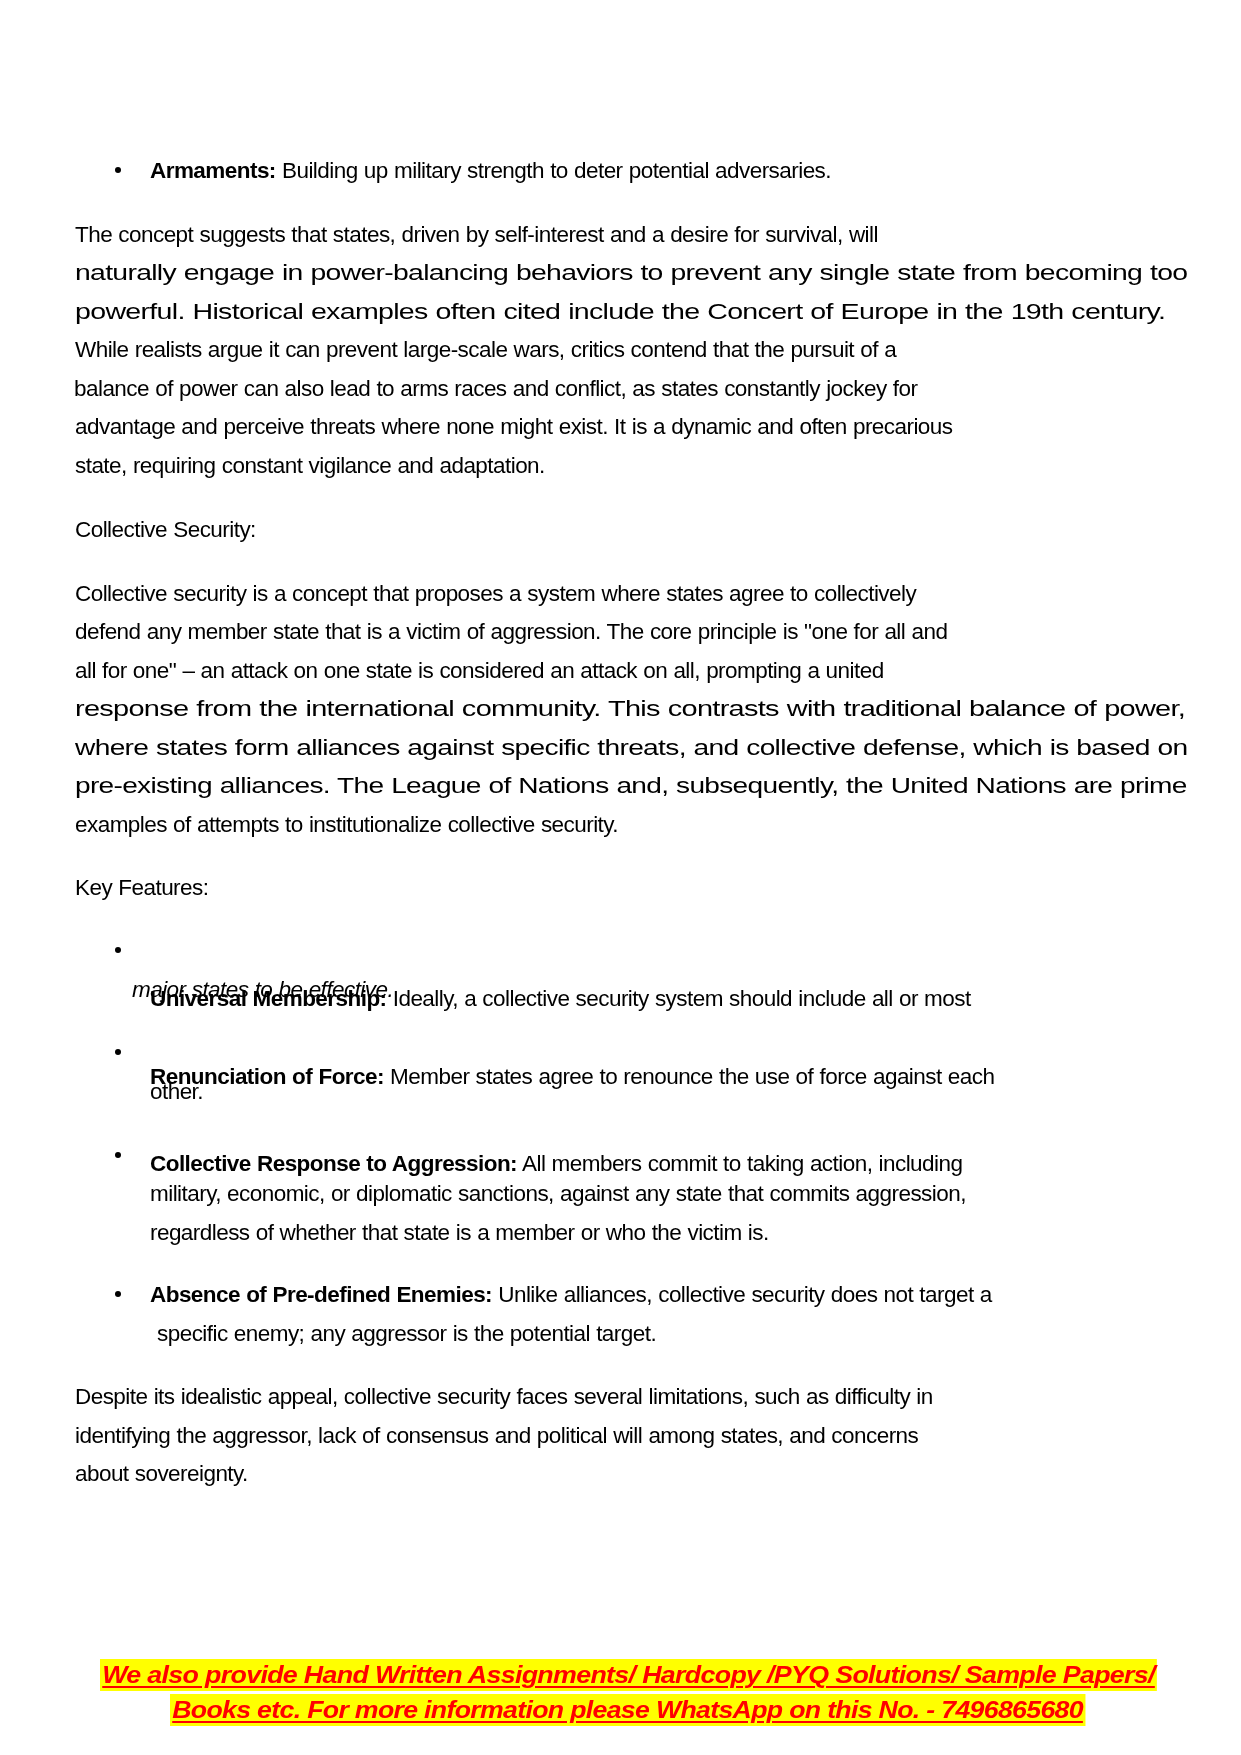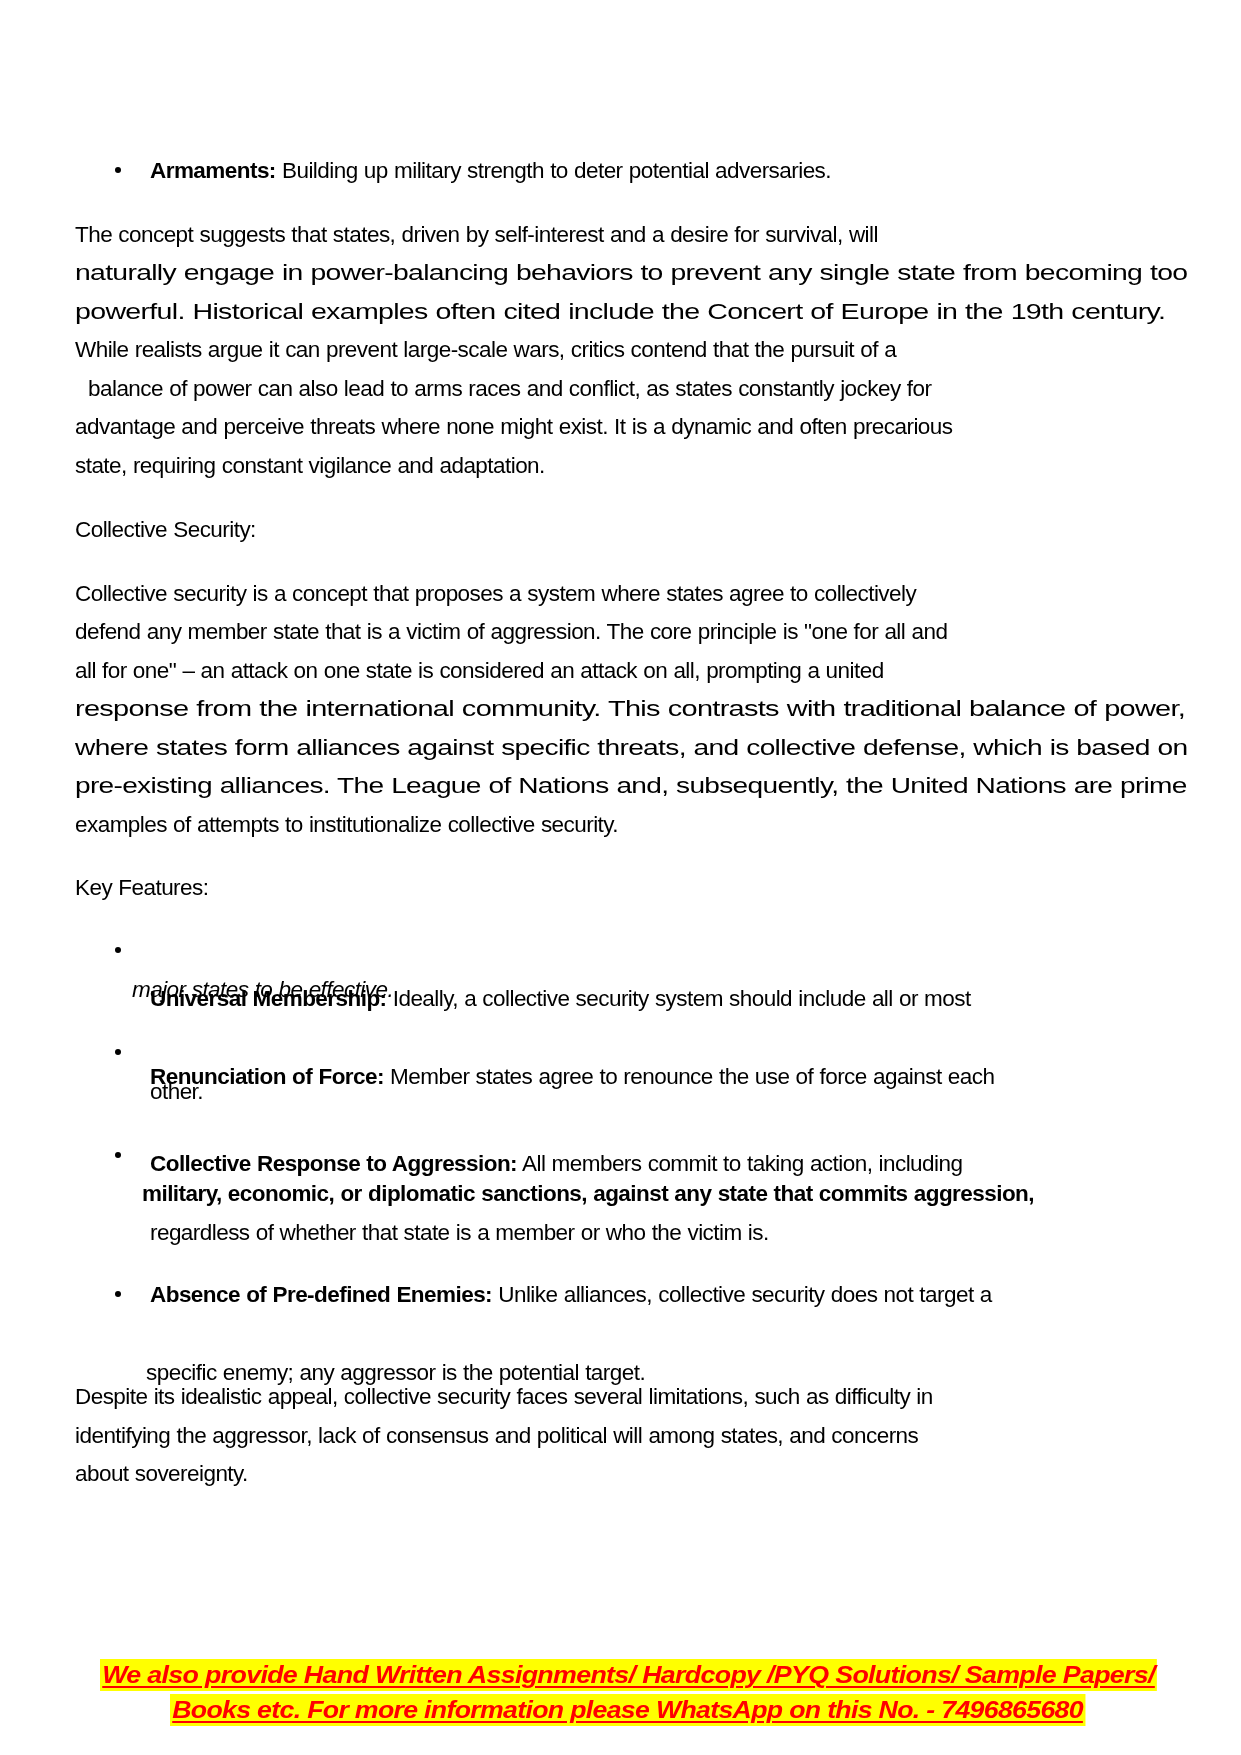--- a/index.html
+++ b/index.html
@@ -23,21 +23,21 @@
   <div>
     <span class="bullet-dot" style="left:115px;top:167px;"></span>
     <div class="line" style="left:150px;top:160px;"><b>Armaments:</b><span> Building up military strength to deter potential adversaries.</span></div>
   </div>
 
   <div>
     <div class="line" style="left:75px;top:224px;">The concept suggests that states, driven by self-interest and a desire for survival, will</div>
     <div class="line" style="left: 75px; top: 262px; transform-origin: left top; transform: scaleX(1.26);">naturally engage in power-balancing behaviors to prevent any single state from becoming too</div>
     <div class="line" style="left: 75px; top: 301px; transform-origin: left top; transform: scaleX(1.27);">powerful. Historical examples often cited include the Concert of Europe in the 19th century.</div>
     <div class="line" style="left:75px;top:339px;">While realists argue it can prevent large-scale wars, critics contend that the pursuit of a</div>
-    <div class="line" style="left:88px;top:378px;">balance of power can also lead to arms races and conflict, as states constantly jockey for</div>
+    <div class="line" style="left:74px;top:378px;">balance of power can also lead to arms races and conflict, as states constantly jockey for</div>
     <div class="line" style="left:75px;top:416px;">advantage and perceive threats where none might exist. It is a dynamic and often precarious</div>
     <div class="line" style="left:75px;top:455px;">state, requiring constant vigilance and adaptation.</div>
   </div>
 
   <div class="line" style="left:75px;top:519px;">Collective Security:</div>
 
   <div>
     <div class="line" style="left:75px;top:583px;">Collective security is a concept that proposes a system where states agree to collectively</div>
     <div class="line" style="left:75px;top:621px;">defend any member state that is a victim of aggression. The core principle is "one for all and</div>
     <div class="line" style="left:75px;top:660px;">all for one" – an attack on one state is considered an attack on all, prompting a united</div>
@@ -58,28 +58,28 @@
 
     <div>
       <span class="bullet-dot" style="left:115px;top:1049px;"></span>
       <div class="line" style="left:150px;top:1042px;margin-top:24px;"><b>Renunciation of Force:</b><span> Member states agree to renounce the use of force against each</span></div>
       <div class="line" style="left:150px;top:1081px;">other.</div>
     </div>
 
     <div>
       <span class="bullet-dot" style="left:115px;top:1152px;"></span>
       <div class="line" style="left:150px;top:1145px;margin-top:8px;"><b>Collective Response to Aggression:</b><span> All members commit to taking action, including</span></div>
-      <div class="line" style="left:142px;top:1183px;font-weight:bold;">military, economic, or diplomatic sanctions, against any state that commits aggression,</div>
+      <div class="line" style="left:150px;top:1183px;">military, economic, or diplomatic sanctions, against any state that commits aggression,</div>
       <div class="line" style="left:150px;top:1222px;">regardless of whether that state is a member or who the victim is.</div>
     </div>
 
     <div>
       <span class="bullet-dot" style="left:115px;top:1291px;"></span>
       <div class="line" style="left:150px;top:1284px;"><b>Absence of Pre-defined Enemies:</b><span> Unlike alliances, collective security does not target a</span></div>
-      <div class="line" style="left:146px;top:1323px;margin-top:39px;">specific enemy; any aggressor is the potential target.</div>
+      <div class="line" style="left:157px;top:1323px;">specific enemy; any aggressor is the potential target.</div>
     </div>
   </div>
 
   <div>
     <div class="line" style="left:75px;top:1386px;">Despite its idealistic appeal, collective security faces several limitations, such as difficulty in</div>
     <div class="line" style="left:75px;top:1425px;">identifying the aggressor, lack of consensus and political will among states, and concerns</div>
     <div class="line" style="left:75px;top:1463px;">about sovereignty.</div>
   </div>
 
   <div>

